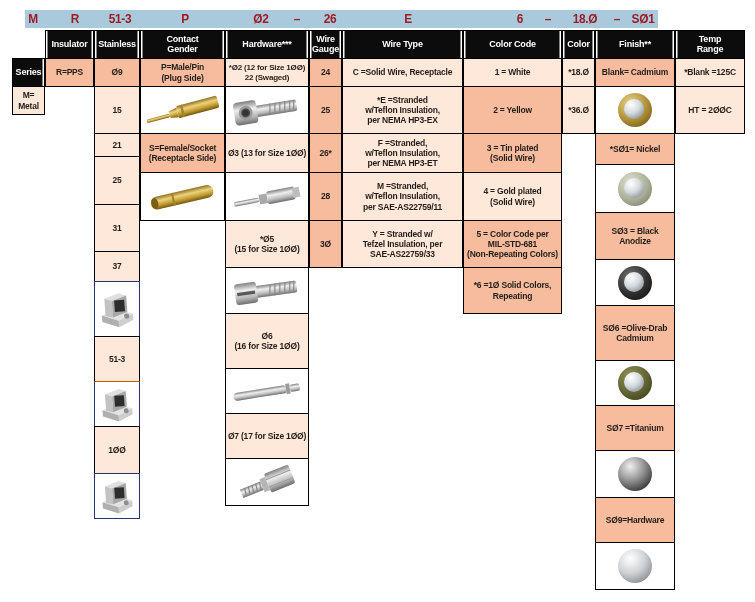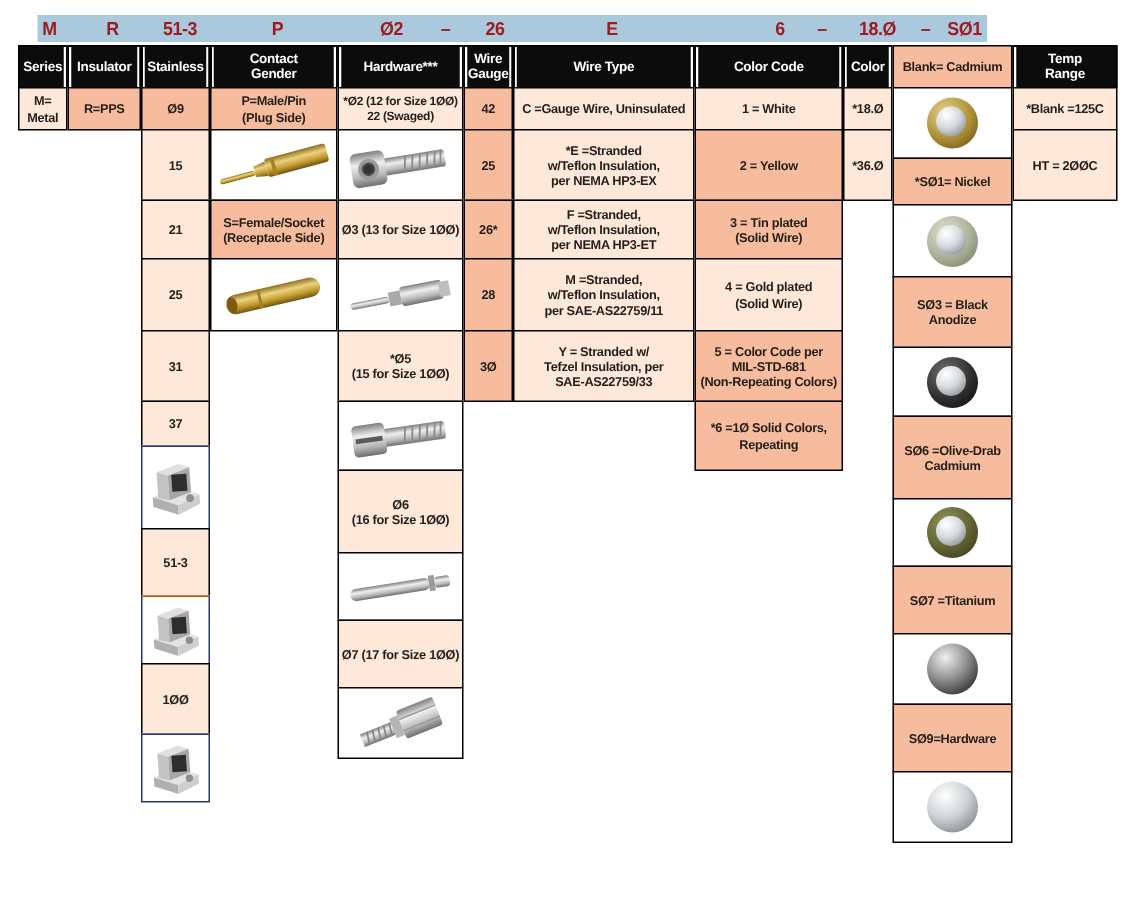--- a/index.html
+++ b/index.html
@@ -11,21 +11,21 @@
         color:#9e1c21;transform:translateX(-50%) scaleX(.95);white-space:nowrap;letter-spacing:-.3px;}
   
   .tbl{position:absolute;left:12px;top:30px;display:flex;align-items:flex-start;}
   .col{display:flex;flex-direction:column;}
   .cell{box-sizing:border-box;border:1px solid #000;margin-top:-1px;display:flex;flex-direction:column;
         align-items:center;justify-content:center;text-align:center;white-space:pre-line;
         font-weight:bold;font-size:8.5px;line-height:1.18;letter-spacing:-.2px;padding:0 1px;width:100%;}
   .col .cell:first-child{margin-top:0;}
   .hdr{background:#0c0c0c;color:#fff;font-size:9px;line-height:1.1;
        box-shadow:inset -1.5px 0 0 #fff,inset 1.5px 0 0 #fff;}
-  .col:first-child .hdr{box-shadow:inset -1.5px 0 0 #fff;}
+  .col:first-child .hdr{box-shadow:inset -1.5px 0 0 #fff;margin-top:28px;}
   .col:last-child .hdr{box-shadow:inset 1.5px 0 0 #fff;}
   .L{background:#fde8da;}
   .S{background:#f6bc9d;}
   .IMG{background:#ffffff;}
   .navy{border-color:#26356d;}
   .orangetop{border-top-color:#b85c00;}
   
   .ball{width:34px;height:34px;border-radius:50%;display:flex;align-items:center;justify-content:center;
         background:radial-gradient(circle at 36% 30%, var(--hi), var(--mid) 55%, var(--dk) 100%);}
   .ball .core{width:20px;height:20px;border-radius:50%;transform:translate(-1px,-1px);
@@ -82,21 +82,21 @@
 
     <div class="col" style="width:49px">
       <div class="cell hdr" style="height:29px">Insulator</div>
       <div class="cell S" style="height:29px">R=PPS</div>
     </div>
 
     <div class="col" style="width:46px">
       <div class="cell hdr" style="height:29px">Stainless</div>
       <div class="cell S" style="height:29px">Ø9</div>
       <div class="cell L" style="height:48px">15</div>
-      <div class="cell L" style="height:40px">21</div>
+      <div class="cell L" style="height:24px">21</div>
       <div class="cell L" style="height:49px">25</div>
       <div class="cell L" style="height:48px">31</div>
       <div class="cell L" style="height:31px">37</div>
       <div class="cell IMG navy" style="height:56px">
         <svg width="40" height="44" viewBox="0 0 42 48">
           <g transform="rotate(-4 21 24)">
             <polygon points="4,30 20,24 38,30 22,37" fill="#e3e3e3"></polygon>
             <polygon points="4,30 22,37 22,44 4,37" fill="#b0b0b0"></polygon>
             <polygon points="38,30 22,37 22,44 38,37" fill="#cecece"></polygon>
             <circle cx="31" cy="32.5" r="2.8" fill="#8f8f8f"></circle>
@@ -227,30 +227,30 @@
             <rect x="31" y="13.5" width="26" height="20" rx="2" fill="url(#silv)"></rect>
             <path d="M31 19.5 h26 M31 27.5 h26" stroke="#9a9a9a" stroke-width="1" fill="none"></path>
           </g>
         </svg>
       </div>
     </div>
 
     <div class="col" style="width:33px">
       <div class="cell hdr" style="height:29px">Wire
 Gauge</div>
-      <div class="cell S" style="height:29px">42</div>
+      <div class="cell S" style="height:29px">24</div>
       <div class="cell S" style="height:48px">25</div>
       <div class="cell S" style="height:40px">26*</div>
       <div class="cell S" style="height:49px">28</div>
       <div class="cell S" style="height:48px">3Ø</div>
     </div>
 
     <div class="col" style="width:121px">
       <div class="cell hdr" style="height:29px">Wire Type</div>
-      <div class="cell L" style="height:29px">C =Gauge Wire, Uninsulated</div>
+      <div class="cell L" style="height:29px">C =Solid Wire, Receptacle</div>
       <div class="cell L" style="height:48px">*E =Stranded
 w/Teflon Insulation,
 per NEMA HP3-EX</div>
       <div class="cell L" style="height:40px">F =Stranded,
 w/Teflon Insulation,
 per NEMA HP3-ET</div>
       <div class="cell L" style="height:49px">M =Stranded,
 w/Teflon Insulation,
 per SAE-AS22759/11</div>
       <div class="cell L" style="height:48px">Y = Stranded w/
@@ -273,20 +273,21 @@
 Repeating</div>
     </div>
 
     <div class="col" style="width:33px">
       <div class="cell hdr" style="height:29px">Color</div>
       <div class="cell L" style="height:29px">*18.Ø</div>
       <div class="cell L" style="height:48px">*36.Ø</div>
     </div>
 
     <div class="col" style="width:80px">
+      <div class="cell hdr" style="height:29px">Finish**</div>
       <div class="cell S" style="height:29px">Blank= Cadmium</div>
       <div class="cell IMG" style="height:48px">
         <div class="ball" style="--hi:#e8d48c;--mid:#ab8c33;--dk:#5e4a12"><div class="core"></div></div>
       </div>
       <div class="cell S" style="height:32px">*SØ1= Nickel</div>
       <div class="cell IMG" style="height:49px">
         <div class="ball" style="--hi:#dde1cd;--mid:#a9ae96;--dk:#6e7360"><div class="core"></div></div>
       </div>
       <div class="cell S" style="height:48px">SØ3 = Black
 Anodize</div>

